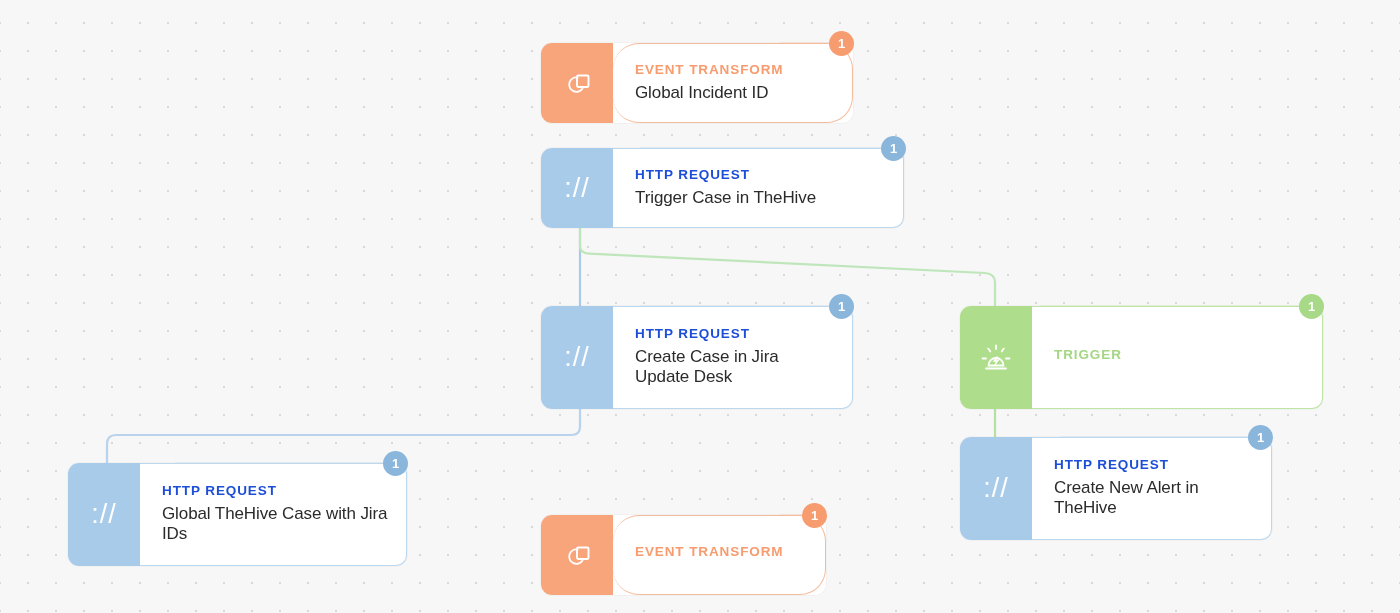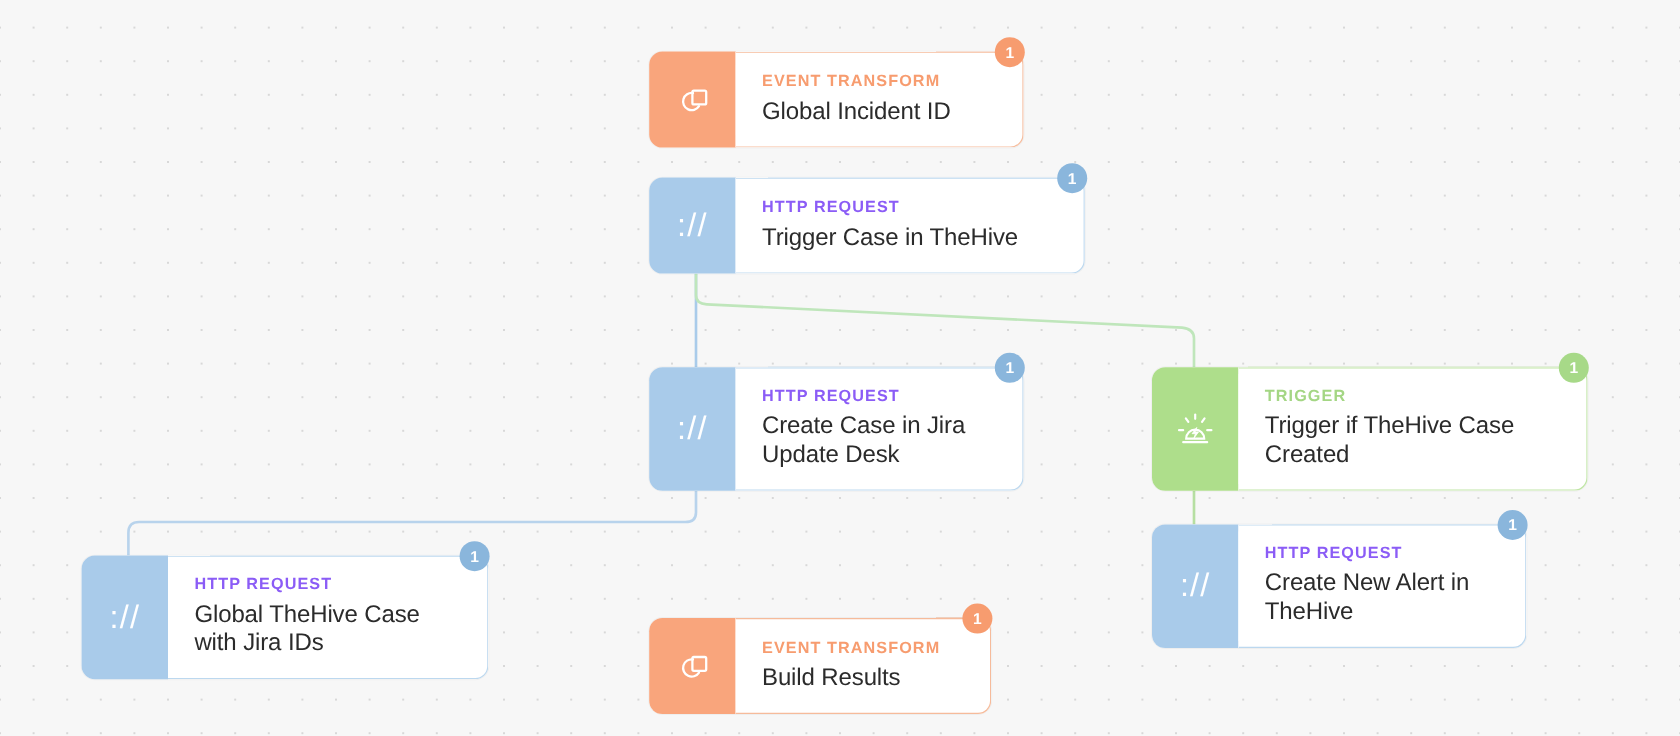--- a/index.html
+++ b/index.html
@@ -58,21 +58,21 @@
   }
   .node-kicker {
     font-size: 13.5px;
     font-weight: bold;
     letter-spacing: 0.9px;
     line-height: 1.1;
     margin-bottom: 5px;
     text-transform: uppercase;
   }
   .node-title {
-    font-size: 20px;
+    font-size: 17px;
     color: #2b2b2b;
     line-height: 1.22;
     letter-spacing: -0.1px;
   }
   .badge {
     position: absolute;
     width: 25px;
     height: 25px;
     border-radius: 50%;
     color: #fff;
@@ -86,27 +86,27 @@
   .proto {
     color: #fff;
     font-size: 27px;
     font-weight: 300;
     letter-spacing: 1px;
     line-height: 1;
     font-family: "Liberation Sans", sans-serif;
   }
   
   .t-orange .node-icon { background: #f9a57c; }
-  .t-orange .node-body { border-color: #f6bb9b; }
+  .t-orange .node-body { border-color: #f6bb9b; border-radius: 26px; }
   .t-orange .node-kicker { color: #f79c6f; }
   .t-orange .badge { background: #f79c6f; }
   
   .t-blue .node-icon { background: #a9cbea; }
   .t-blue .node-body { border-color: #bcd8ef; }
-  .t-blue .node-kicker { color: #8b5cf6; }
+  .t-blue .node-kicker { color: #1d4ed8; }
   .t-blue .badge { background: #8ab6dc; }
   
   .t-green .node-icon { background: #aede8b; }
   .t-green .node-body { border-color: #bfe5a4; }
   .t-green .node-kicker { color: #a4d684; }
   .t-green .badge { background: #a7d988; }
 </style>
 </head>
 <body>
 
@@ -194,21 +194,20 @@
           <path d="M11.2 9.6 L13.3 12.6"></path>
           <path d="M26.8 9.6 L24.7 12.6"></path>
           <path d="M5.5 19.5 H9"></path>
           <path d="M29 19.5 H32.5"></path>
         </g>
         <path d="M20.3 17.2 L16.4 22.4 H19.2 L17.9 26.2 L21.8 20.9 H19 Z" fill="#fff" stroke="#fff" stroke-width="0.7" stroke-linejoin="round"></path>
       </svg>
     </div>
     <div class="node-body">
       <div class="node-kicker">TRIGGER</div>
-      <div class="node-title">Trigger if TheHive Case Created</div>
     </div>
     <div class="badge" style="left:339px; top:-12px;">1</div>
   </div>
 
   <div class="node t-blue" style="left:68px; top:463px; width:339px; height:103px;">
     <div class="node-icon">
       <span class="proto">://</span>
     </div>
     <div class="node-body">
       <div class="node-kicker">HTTP REQUEST</div>
@@ -230,18 +229,17 @@
 
   <div class="node t-orange" style="left:541px; top:515px; width:285px; height:80px;">
     <div class="node-icon">
       <svg width="34" height="34" viewBox="0 0 34 34">
         <path d="M17.5 11.5 A7.2 7.2 0 1 0 22.5 22.5" fill="none" stroke="#fff" stroke-width="1.9" stroke-linecap="round"></path>
         <rect x="17" y="9.5" width="11.5" height="11.5" rx="1.2" fill="none" stroke="#fff" stroke-width="1.9"></rect>
       </svg>
     </div>
     <div class="node-body">
       <div class="node-kicker">EVENT TRANSFORM</div>
-      <div class="node-title">Build Results</div>
     </div>
     <div class="badge" style="left:261px; top:-12px;">1</div>
   </div>
 
 </div>
 
 </body></html>

